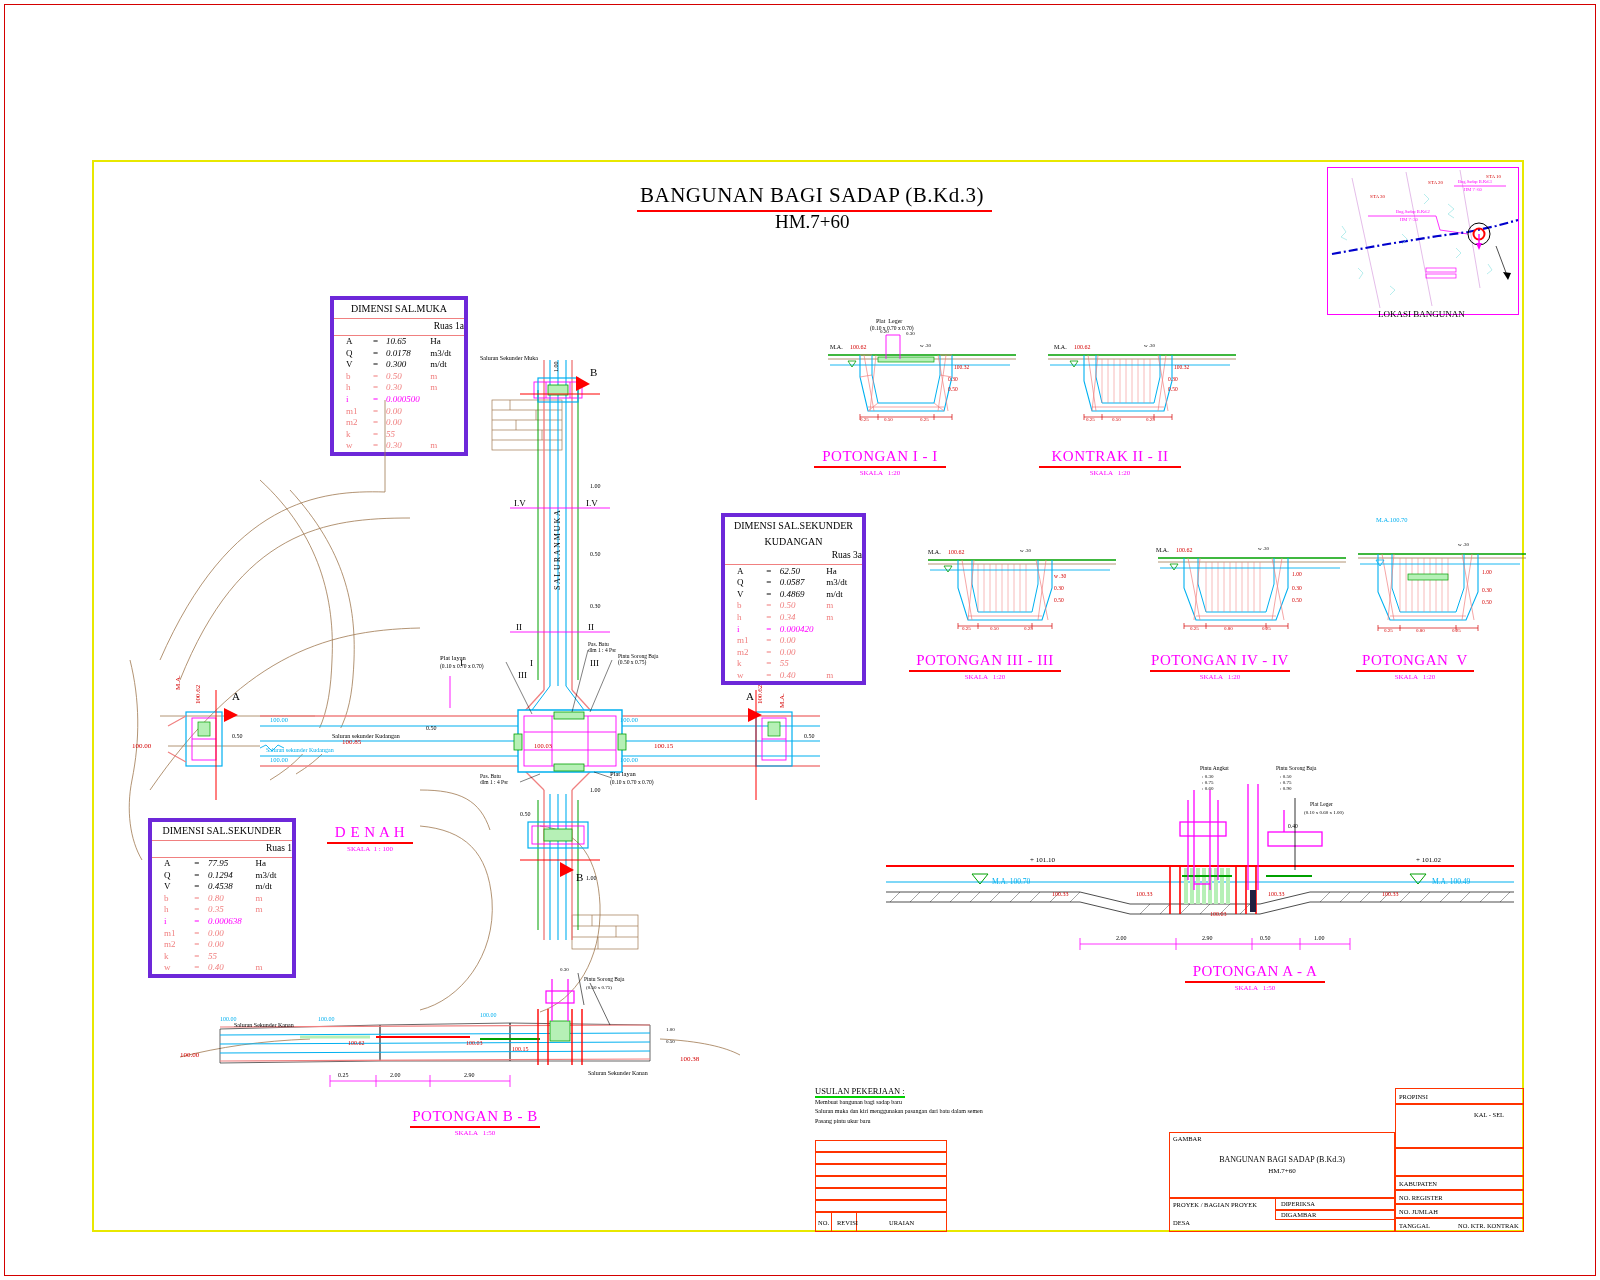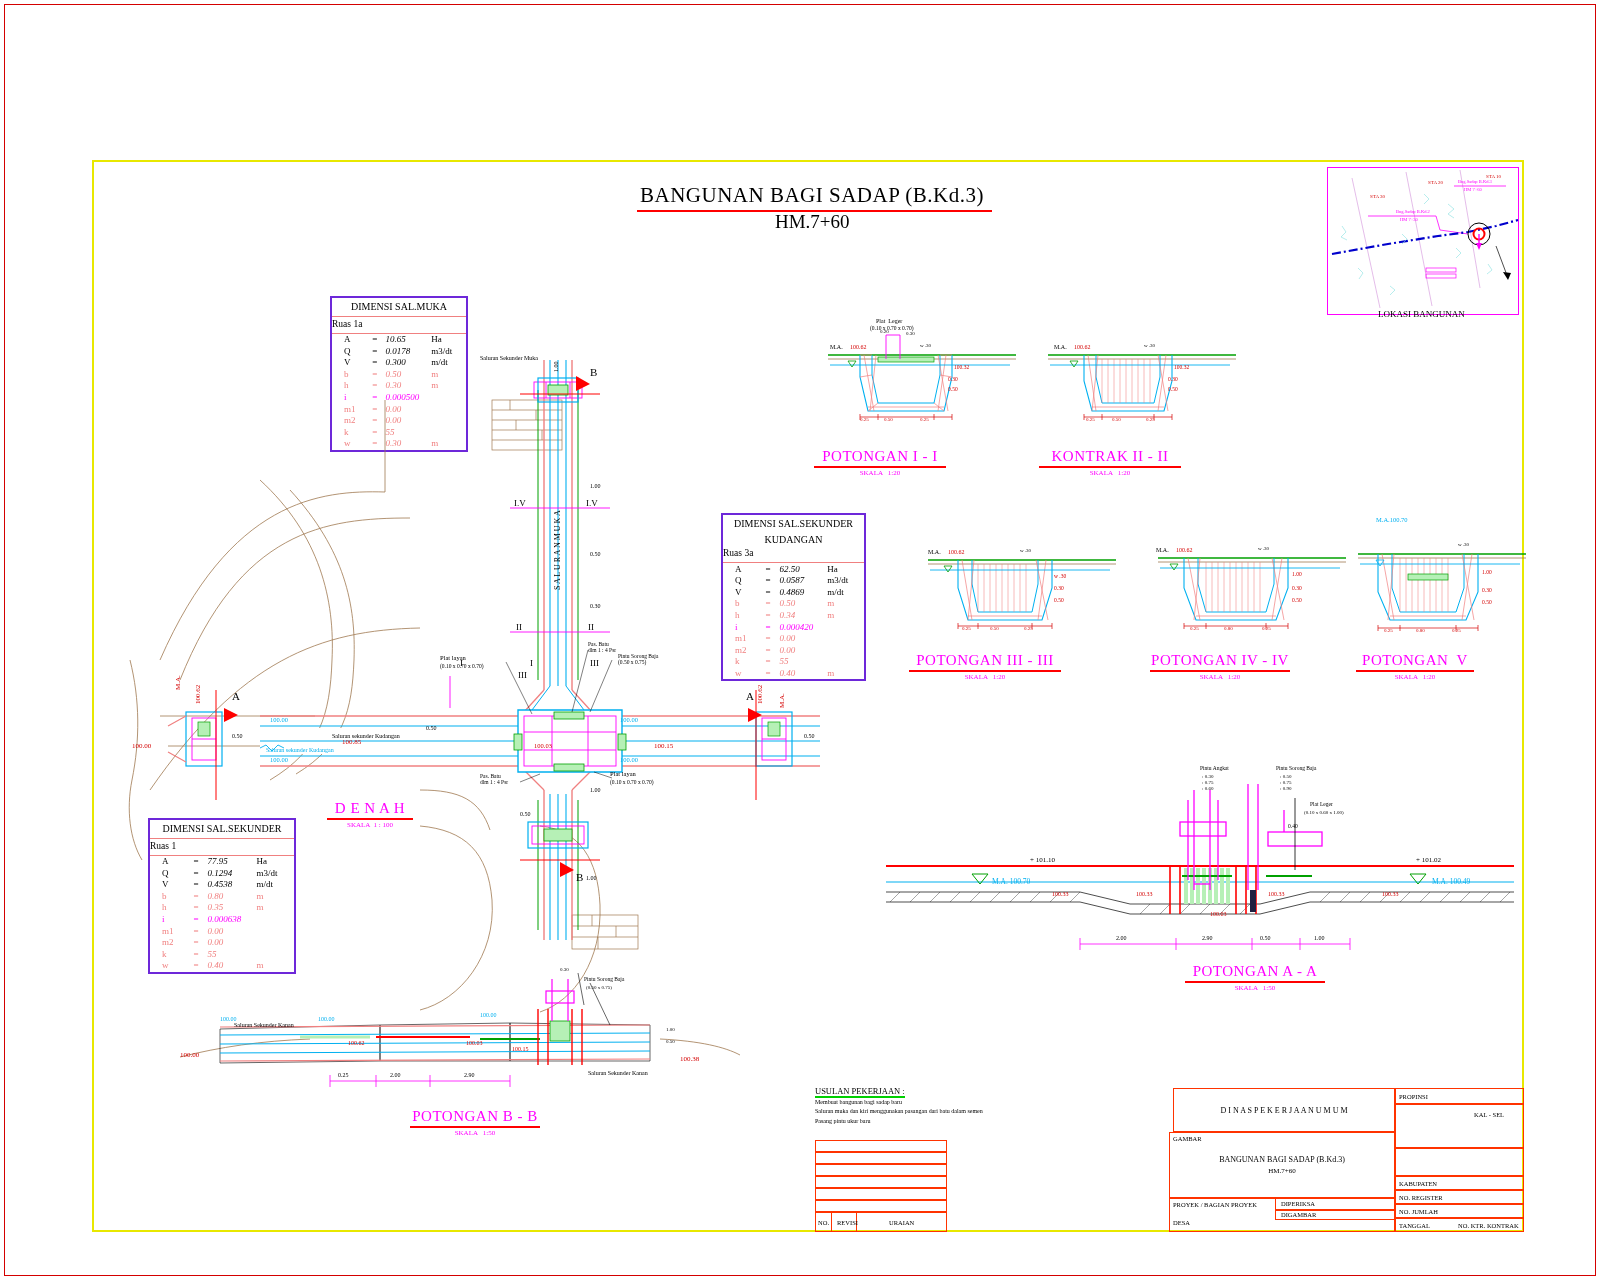--- a/index.html
+++ b/index.html
@@ -18,24 +18,24 @@
   .blk { color:#000; }
   .mag { color:#ff00ff; }
   .sal { color:#f08080; }
 
   
   #main-title { left:640px; top:185px; font-size:21px; letter-spacing:.5px; color:#000; }
   #main-title-ul { position:absolute; left:637px; top:210px; width:355px; height:2px; background:#ff0000; }
   #main-sub { left:775px; top:212px; font-size:19px; color:#000; }
 
   
-  .dimtable { position:absolute; border:2px solid #6d28d9; background:#fff; }
+  .dimtable { position:absolute; border:4px solid #6d28d9; background:#fff; }
   .dimtable .hdr { text-align:center; font-size:10px; color:#000; padding-top:3px; line-height:1.25; }
   .dimtable .hdrline { height:1px; background:#f08080; margin-top:2px; }
-  .dimtable .ruas { text-align:left; font-size:9.5px; color:#000; padding:2px 0; }
+  .dimtable .ruas { text-align:right; font-size:9.5px; color:#000; padding:2px 0; }
   .dimtable table { border-collapse:collapse; width:100%; font-size:9px; }
   .dimtable td { padding:0.5px 0; line-height:1.18; }
   .dimtable td.sym { width:24%; padding-left:12px; }
   .dimtable td.eq  { width:16%; text-align:center; }
   .dimtable td.val { width:34%;font-style:italic; }
   .dimtable td.unit{ width:26%; }
 
   #tbl-muka { left:330px; top:296px; width:138px; }
   #tbl-kud  { left:721px; top:513px; width:145px; }
   #tbl-sek2 { left:148px; top:818px; width:148px; }
@@ -579,21 +579,21 @@
     <line x1="420" y1="414" x2="400" y2="422"></line>
       <line x1="474" y1="412" x2="492" y2="418"></line>
     <line x1="468" y1="290" x2="452" y2="352"></line>
   </g>
   <text x="146" y="392" fill="#00b0f0" font-size="6" font-family="Liberation Serif, serif">Saluran sekunder Kudangan</text>
   <g stroke="#00b0f0" stroke-width="0.9" fill="none">
       <path d="M140,388 l6,-3 l6,6 l6,-6 l6,3"></path>
     </g>
 </svg>
 
-<div class="seccap" style="left:300px; top:800px; width:140px;">
+<div class="seccap" style="left:300px; top:824px; width:140px;">
   <div class="nm">D E N A H</div>
   <div class="ul" style="width:86px;"></div>
   <div class="sc">SKALA  1 : 100</div>
 </div>
 
 <svg class="dwg" style="left:820px; top:315px;" width="200" height="130" viewBox="0 0 200 130">
   <line x1="8" y1="40" x2="196" y2="40" stroke="#00a000" stroke-width="1.6"></line>
   <g stroke="#a07850" stroke-width="0.8" fill="none">
       <line x1="8" y1="44" x2="196" y2="44"></line>
     </g>
@@ -1083,23 +1083,20 @@
   <div class="bx" style="left:0; top:76px; width:132px; height:12px;"></div>
   <div class="bx" style="left:0; top:88px; width:132px; height:12px;"></div>
   <div class="bx" style="left:0; top:100px; width:132px; height:12px;"></div>
   <div class="bx" style="left:0; top:112px; width:132px; height:12px;"></div>
   <div class="bx" style="left:0; top:124px; width:132px; height:20px;"></div>
   <div class="bx" style="left:16px; top:124px; width:26px; height:20px;"></div>
   <div class="lb" style="left:3px; top:131px;">NO.</div>
   <div class="lb" style="left:22px; top:131px;">REVISI</div>
   <div class="lb" style="left:74px; top:131px;">URAIAN</div>
 
-  <div class="bx" style="left:358px; top:0; width:222px; height:44px;">
-    <div class="ctr" style="top:17px;">D I N A S   P E K E R J A A N   U M U M</div>
-  </div>
   <div class="bx" style="left:354px; top:44px; width:226px; height:66px;">
     <div class="lb" style="left:3px; top:2px;">GAMBAR</div>
     <div class="ctr" style="top:22px;">BANGUNAN BAGI SADAP (B.Kd.3)</div>
     <div class="ctr" style="top:34px; font-size:7px;">HM.7+60</div>
   </div>
 
   <div class="bx" style="left:354px; top:110px; width:226px; height:34px;">
     <div class="lb" style="left:3px; top:2px;">PROYEK / BAGIAN PROYEK</div>
     <div class="lb" style="left:3px; top:20px;">DESA</div>
   </div>

